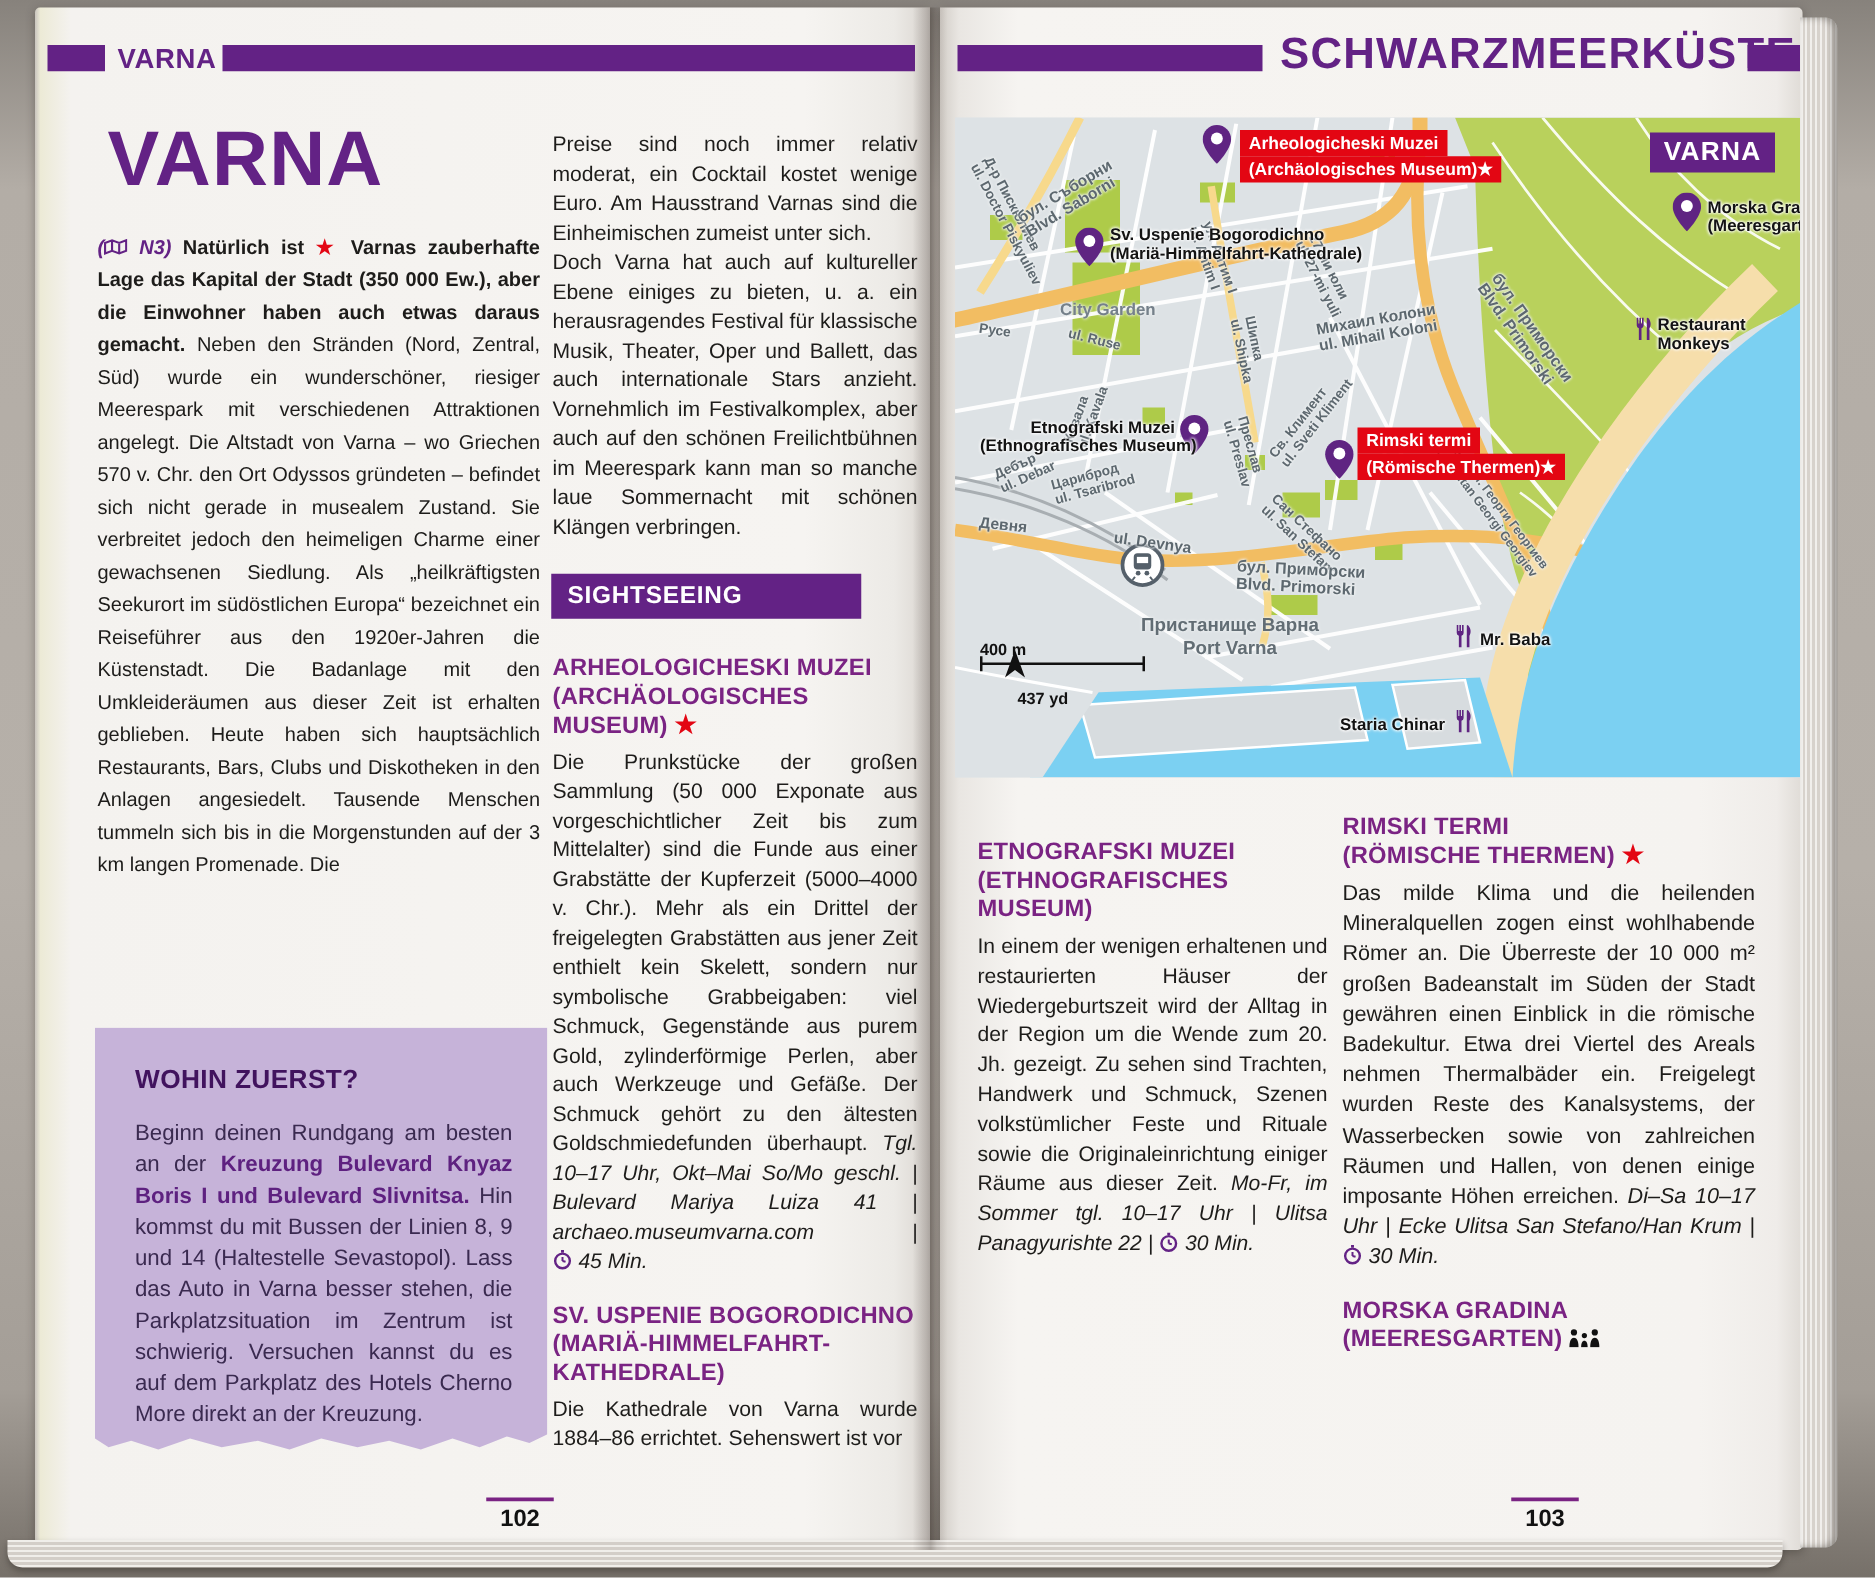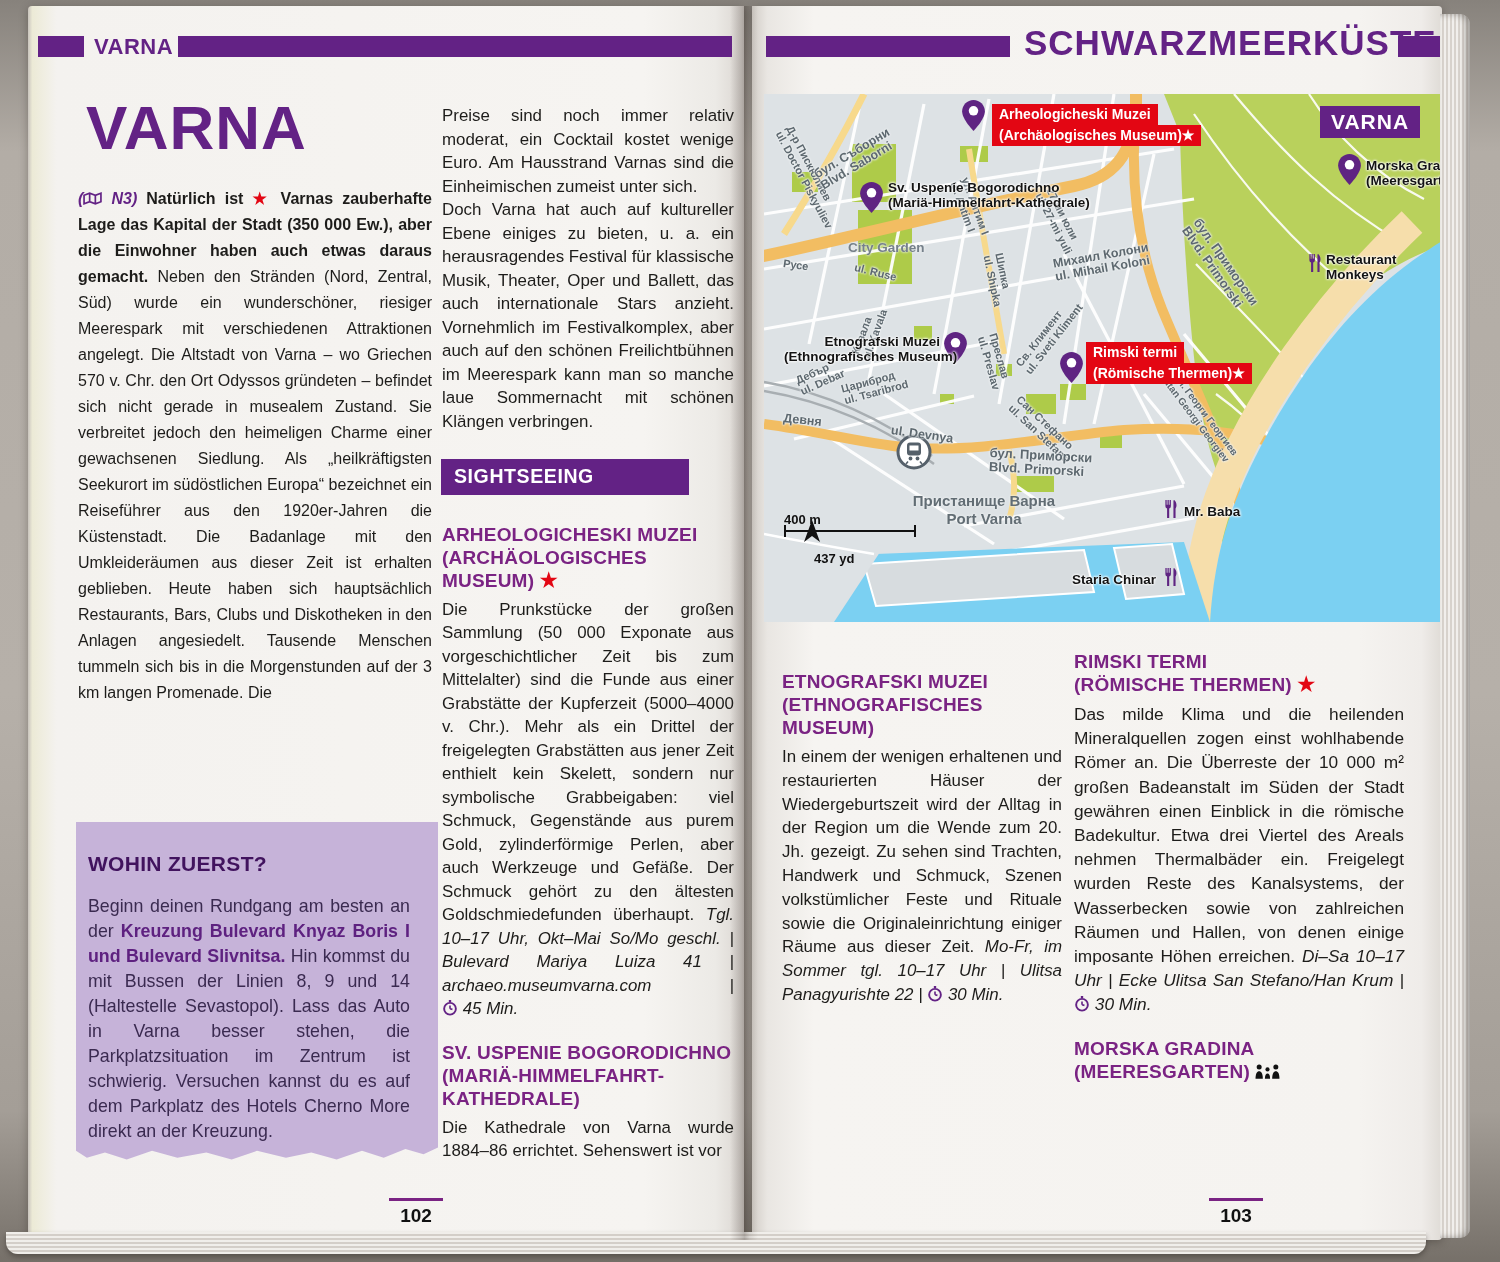--- a/index.html
+++ b/index.html
@@ -49,21 +49,21 @@
   .mapref{color:var(--purple);font-style:italic;font-weight:700;white-space:nowrap;}
   .star-red{color:var(--red);font-style:normal;}
   .info{font-style:italic;}
   .entry-h{margin:20px 0 6px 0;font-size:19px;line-height:23px;font-weight:800;color:var(--purple-head);text-align:left;letter-spacing:.2px;}
   .sightbar{display:inline-block;background:var(--purple);color:#fff;font-size:19.5px;font-weight:800;
     letter-spacing:.6px;padding:6px 15px 6px 13px;margin:26px 16px 8px -1px;min-width:248px;}
   .iconline{white-space:nowrap;}
 
   
   .tearbox{position:absolute;left:48px;top:816px;width:362px;height:348px;background:#c6b3d9;
-    padding:30px 28px 0 12px;
+    padding:30px 28px 0 32px;
     clip-path:polygon(0 0,100% 0,100% 93.5%,96% 95.5%,91% 94%,85% 96.5%,79% 94.5%,72% 97%,65% 95%,58% 96.5%,50% 94.5%,43% 97%,36% 95%,28% 96.5%,21% 94.5%,14% 97%,8% 95%,3% 96.5%,0 94.5%);}
   .tearbox h4{margin:0 0 18px 0;font-size:21px;font-weight:800;color:#41135e;letter-spacing:.3px;}
   .tearbox p{font-size:17.8px;line-height:25px;color:#3a2a50;text-align:justify;}
   .tearbox .tb-bold{font-weight:800;color:#5e2180;}
 
   
   .foot{position:absolute;width:56px;text-align:center;}
   .foot .fline{display:block;width:54px;height:3px;background:var(--purple-head);margin:0 auto 4px auto;}
   .foot .fnum{font-size:19px;font-weight:700;color:#111;}
 

